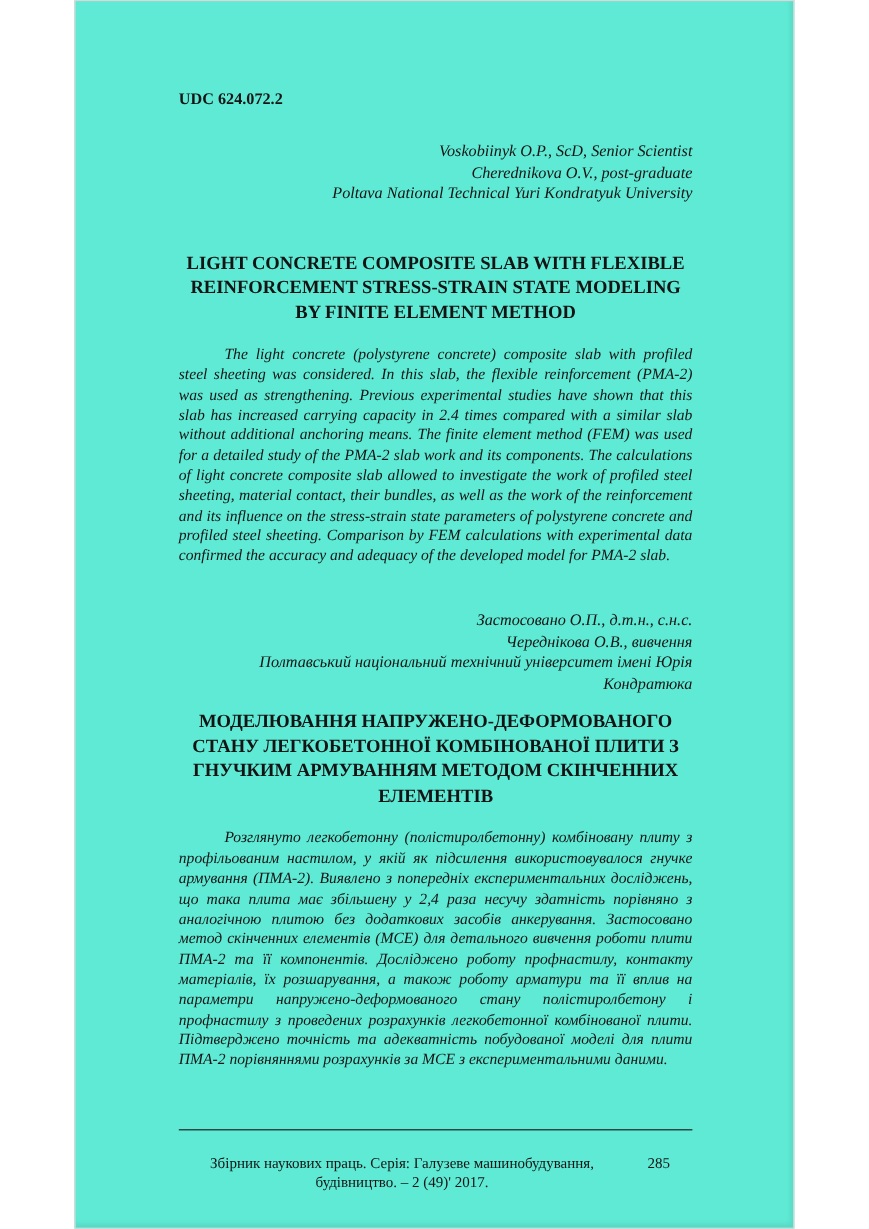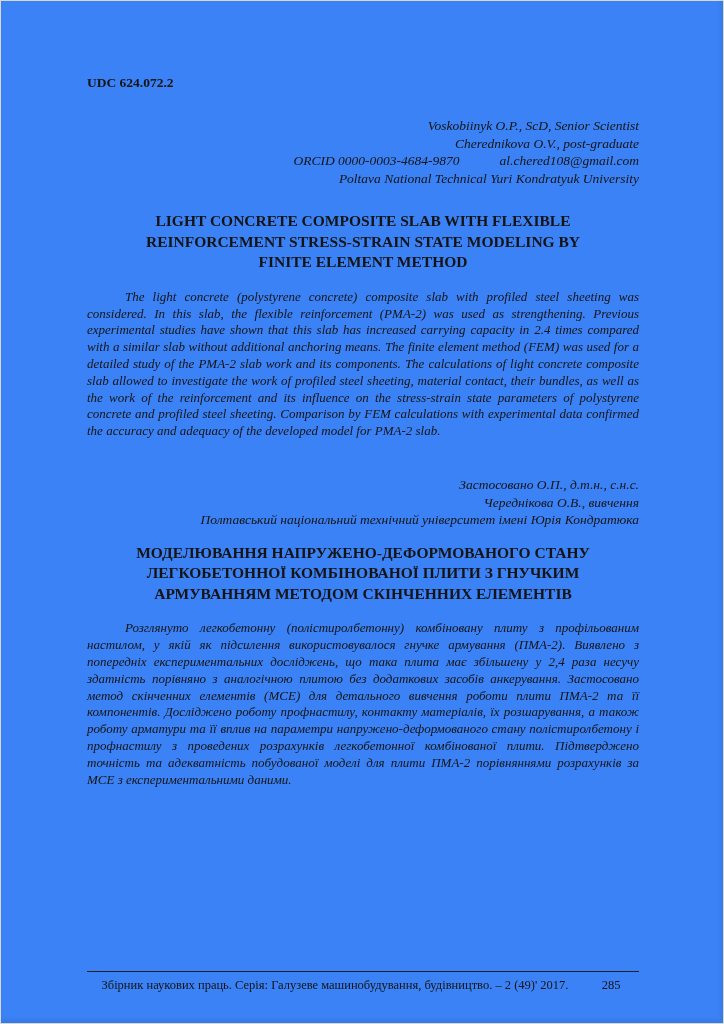--- a/index.html
+++ b/index.html
@@ -3,24 +3,24 @@
 <meta charset="utf-8">
 <style>
   * { margin: 0; padding: 0; box-sizing: border-box; }
   html, body { background: #ffffff; }
   body {
     font-family: "Liberation Serif", "DejaVu Serif", serif;
     color: #141414;
   }
   .page {
     position: relative;
-    width: 724px;
+    width: 600px;
     height: 1024px;
     margin: 0 auto;
-    background: #3b82f6;
+    background: #5eead4;
     padding: 74px 84px 0 86px;
     overflow: hidden;
     border: 1px solid #d8d8d8;
     box-shadow: inset -2px -3px 4px rgba(0,0,0,0.08);
   }
   .udc {
     font-weight: bold;
     font-size: 13.5px;
   }
   .authors {
@@ -32,57 +32,56 @@
   .authors-en { margin-top: 26px; }
   .authors-uk { margin-top: 36px; }
   .authors .bold { font-weight: normal; }
   .orcid-gap { display: inline-block; width: 40px; }
   .title {
     text-align: center;
     font-weight: bold;
     font-size: 15.5px;
     line-height: 20.5px;
     max-width: 490px;
-    margin: 24px auto 16px auto;
+    margin: 40px auto 16px auto;
   }
   .title-uk { margin-top: 14px; }
   .abstract {
     font-style: italic;
     font-size: 13px;
     line-height: 16.8px;
     text-align: justify;
     text-indent: 38px;
   }
   .kw-label { font-weight: bold; }
   .footer {
     position: absolute;
     left: 86px;
     right: 84px;
     bottom: 30px;
     border-top: 1.2px solid #222;
-    padding-top: 5px;
+    padding-top: 19px;
     display: flex;
     align-items: baseline;
     font-size: 12.5px;
     line-height: 16px;
   }
   .footer-text { flex: 1; text-align: center; }
   .footer-page { width: 56px; text-align: center; }
 </style>
 </head>
 <body>
 
 <div class="page">
 
   <div class="udc">UDC 624.072.2</div>
 
   <div class="authors authors-en">
     <div class="author-line"><span class="bold">Voskobiinyk O.P.</span><span>, ScD, Senior Scientist</span></div>
     <div class="author-line"><span class="bold">Cherednikova O.V.,</span><span> post-graduate</span></div>
-    <div class="author-line"><span>ORCID 0000-0003-4684-9870</span><span class="orcid-gap"></span><span>al.chered108@gmail.com</span></div>
     <div class="author-line">Poltava National Technical Yuri Kondratyuk University</div>
   </div>
 
   <h1 class="title title-en">LIGHT CONCRETE COMPOSITE SLAB WITH FLEXIBLE REINFORCEMENT STRESS-STRAIN STATE MODELING BY FINITE ELEMENT METHOD</h1>
 
   <p class="abstract">The light concrete (polystyrene concrete) composite slab with profiled steel sheeting was considered. In this slab, the flexible reinforcement (PMA-2) was used as strengthening. Previous experimental studies have shown that this slab has increased carrying capacity in 2.4 times compared with a similar slab without additional anchoring means. The finite element method (FEM) was used for a detailed study of the PMA-2 slab work and its components. The calculations of light concrete composite slab allowed to investigate the work of profiled steel sheeting, material contact, their bundles, as well as the work of the reinforcement and its influence on the stress-strain state parameters of polystyrene concrete and profiled steel sheeting. Comparison by FEM calculations with experimental data confirmed the accuracy and adequacy of the developed model for PMA-2 slab.</p>
 
 
   <div class="authors authors-uk">
     <div class="author-line"><span class="bold">Застосовано О.П.</span><span>, д.т.н., с.н.с.</span></div>

